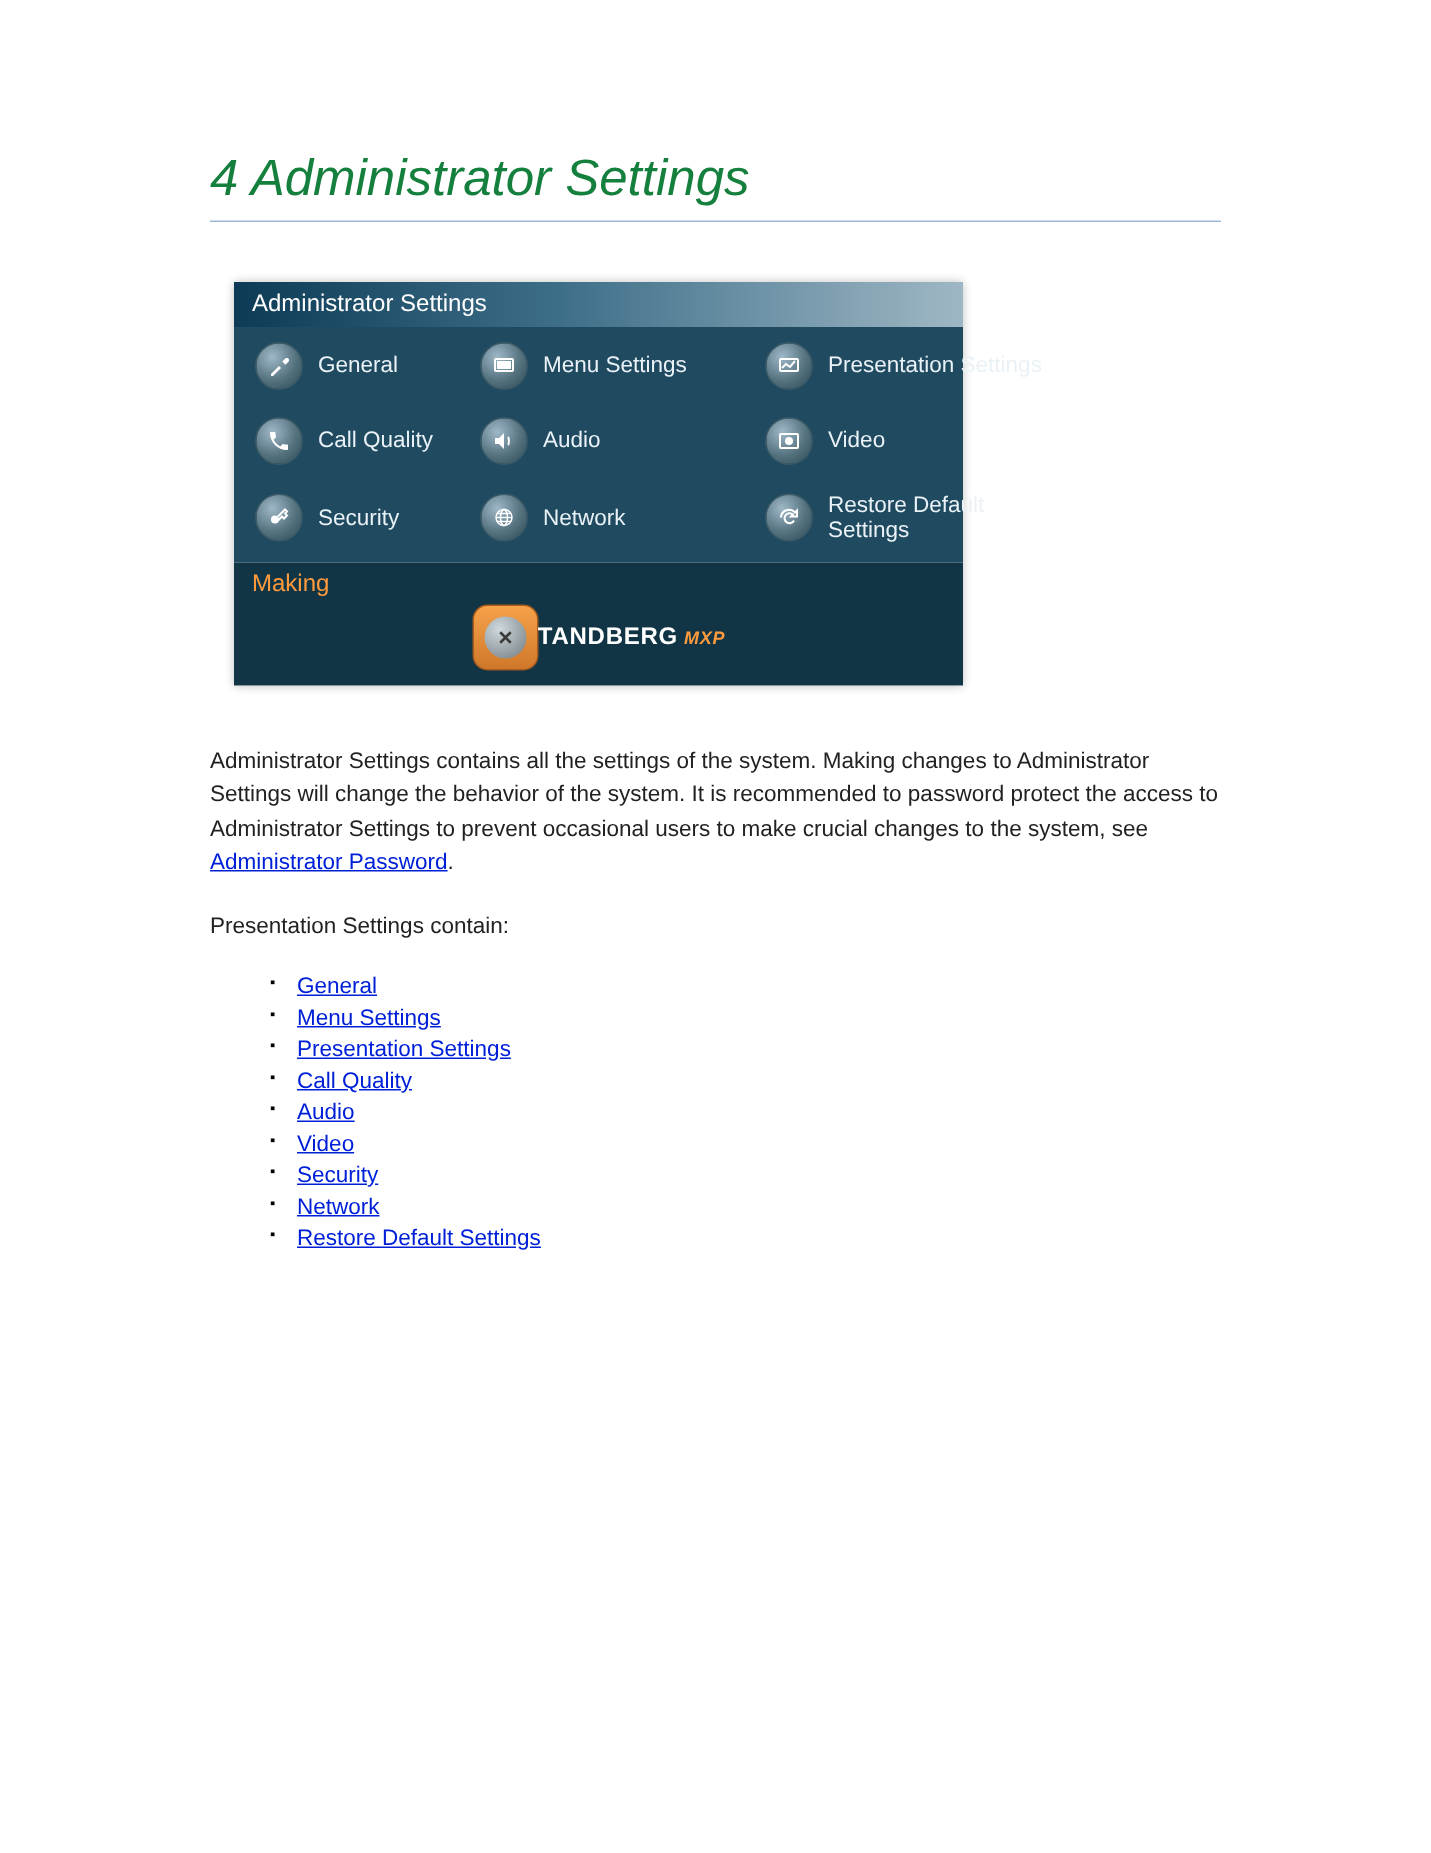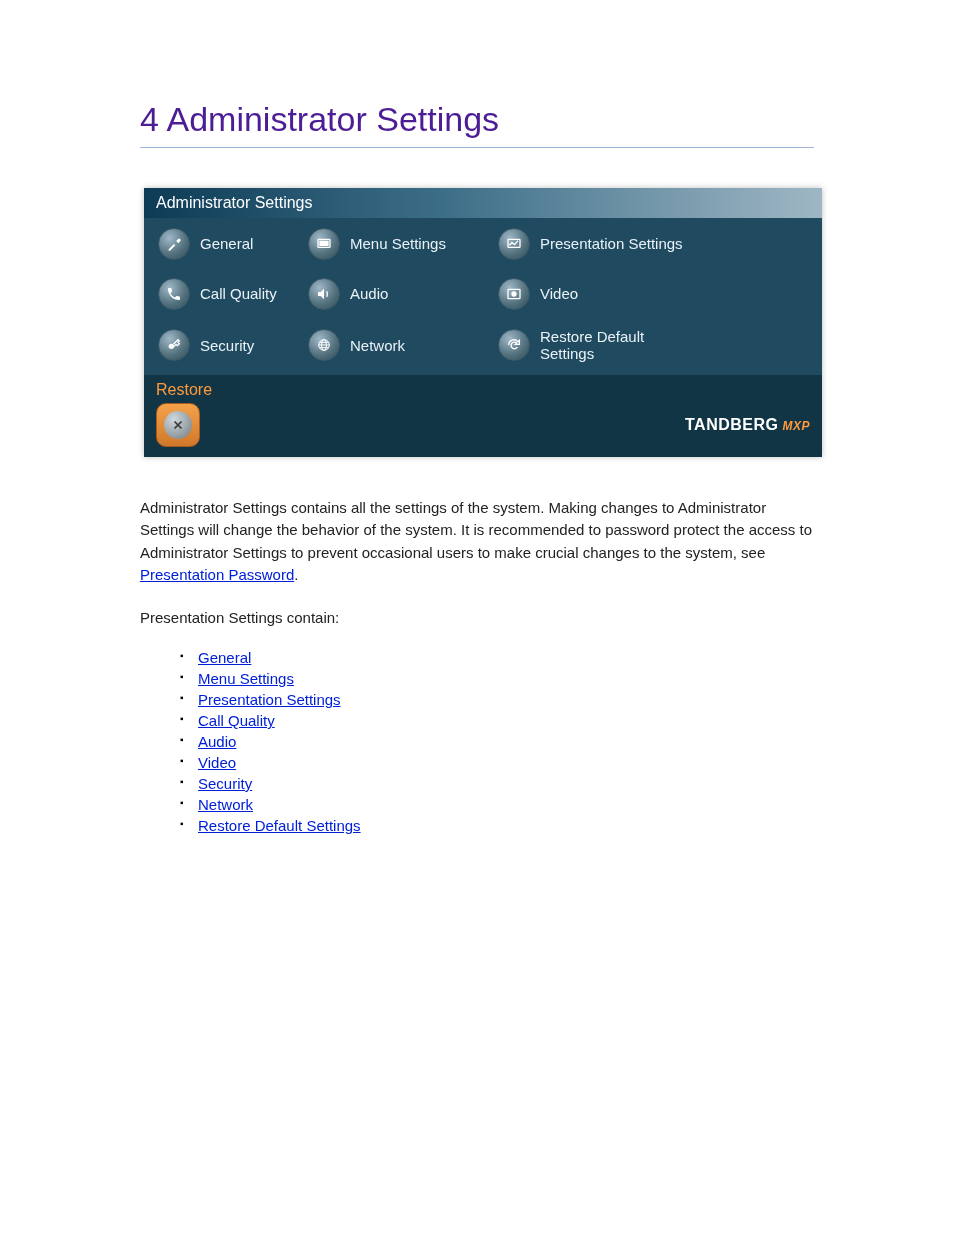--- a/index.html
+++ b/index.html
@@ -8,33 +8,34 @@
     background: #ffffff;
     font-family: Arial, Helvetica, sans-serif;
     width: 954px;
   }
   .page {
     padding: 100px 140px 60px 140px;
   }
   .section-title {
     font-size: 34px;
     font-weight: normal;
-    color: #4c1d95;
+    color: #15803d;
     margin: 0 0 8px 0;
+    font-style: italic;
   }
   .hr {
     border: none;
     border-top: 1px solid #9bb8d9;
     margin: 0 0 40px 0;
   }
 
   
   .panel {
-    width: 678px;
-    margin: 0 0 40px 4px;
+    width: 486px;
+    margin: 0 0 40px 16px;
     box-shadow: 0 0 6px rgba(0,0,0,0.25);
   }
   .panel-header {
     background: linear-gradient(to right, #0d3b55 0%, #3e6f89 45%, #9fb7c4 100%);
     color: #ffffff;
     font-size: 16px;
     padding: 6px 12px;
   }
   .panel-body {
     background: #1f4a5f;
@@ -74,21 +75,21 @@
     position: relative;
   }
   .cancel-label {
     color: #ff9b3d;
     font-size: 16px;
     margin-bottom: 4px;
   }
   .footer-row {
     display: flex;
     align-items: center;
-    justify-content: space-between;
+    justify-content: center;
   }
   .cancel-btn {
     width: 42px;
     height: 42px;
     border-radius: 10px;
     background: linear-gradient(#f5a24a, #d0782a);
     border: 1px solid #a65a1e;
     display: flex;
     align-items: center;
     justify-content: center;
@@ -245,40 +246,40 @@
             <svg viewBox="0 0 24 24" fill="none" stroke="#ffffff" stroke-width="2">
                 <path d="M4 12a8 8 0 0 1 14-5l2-2v6h-6l2-2a5 5 0 1 0 1 6"></path>
               </svg>
           </span>
           <span>Restore Default Settings</span>
         </div>
 
       </div>
     </div>
     <div class="panel-footer">
-      <div class="cancel-label">Restore</div>
+      <div class="cancel-label">Making</div>
       <div class="footer-row">
         <div class="cancel-btn">
           <div class="cancel-btn-inner">
             <svg viewBox="0 0 24 24" stroke="#3a3a3a" stroke-width="3">
                 <path d="M6 6l12 12M18 6L6 18"></path>
               </svg>
           </div>
         </div>
         <div class="brand">
           <span>TANDBERG</span>
           <span class="mxp">MXP</span>
         </div>
       </div>
     </div>
   </div>
 
   <p class="body-text">
     <span>Administrator Settings contains all the settings of the system. Making changes to Administrator Settings will change the behavior of the system. It is recommended to password protect the access to Administrator Settings to prevent occasional users to make crucial changes to the system, see </span>
-    <a href="#" class="link">Presentation Password</a><span>.</span>
+    <a href="#" class="link">Administrator Password</a><span>.</span>
   </p>
 
   <p class="body-text">Presentation Settings contain:</p>
 
   <ul class="linklist">
     <li><a href="#" class="link">General</a></li>
     <li><a href="#" class="link">Menu Settings</a></li>
     <li><a href="#" class="link">Presentation Settings</a></li>
     <li><a href="#" class="link">Call Quality</a></li>
     <li><a href="#" class="link">Audio</a></li>

